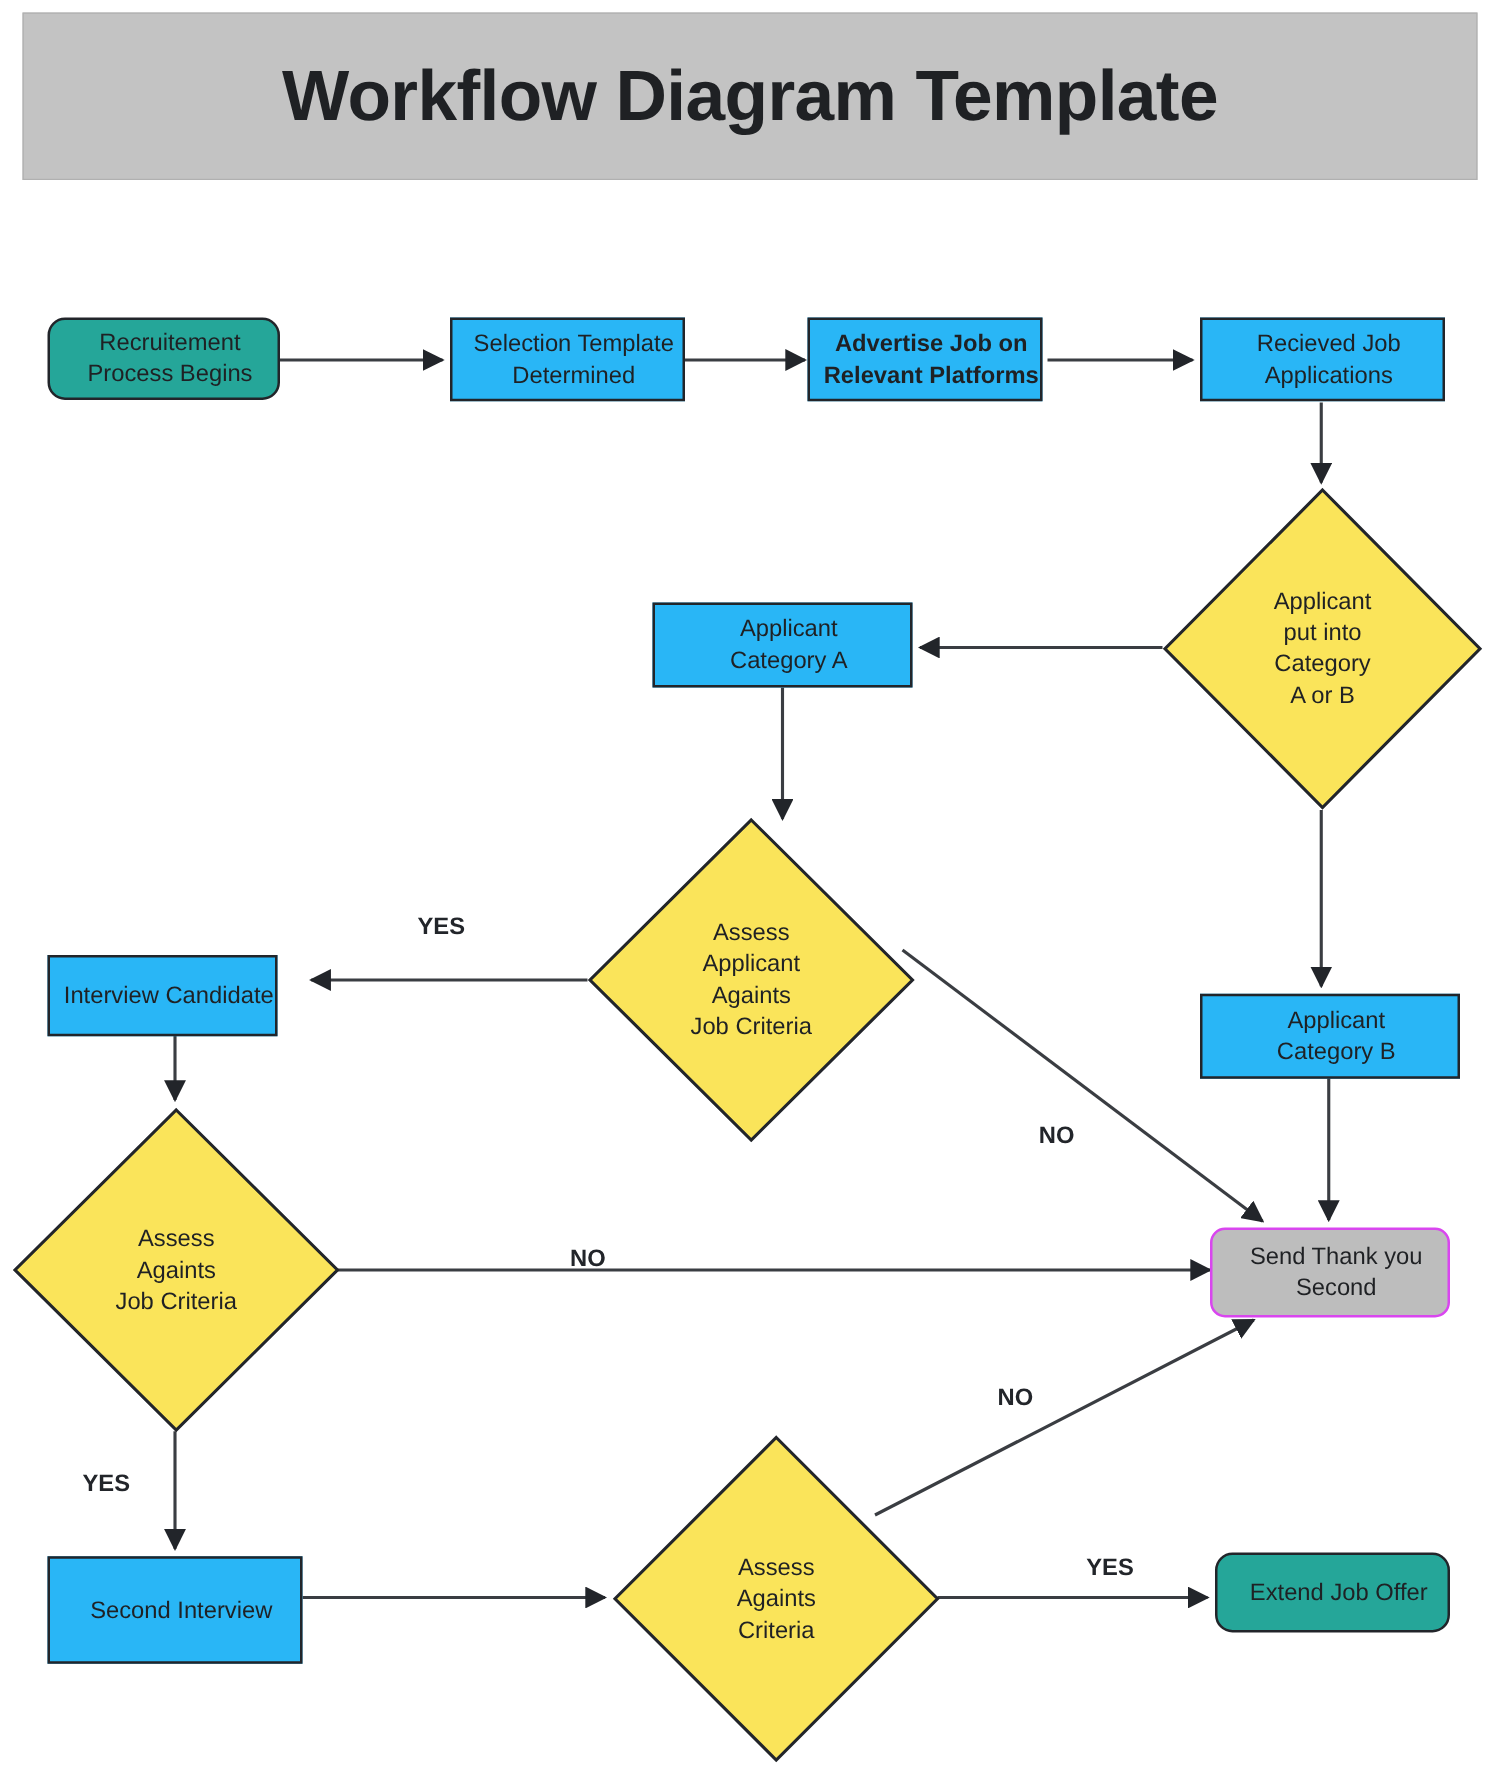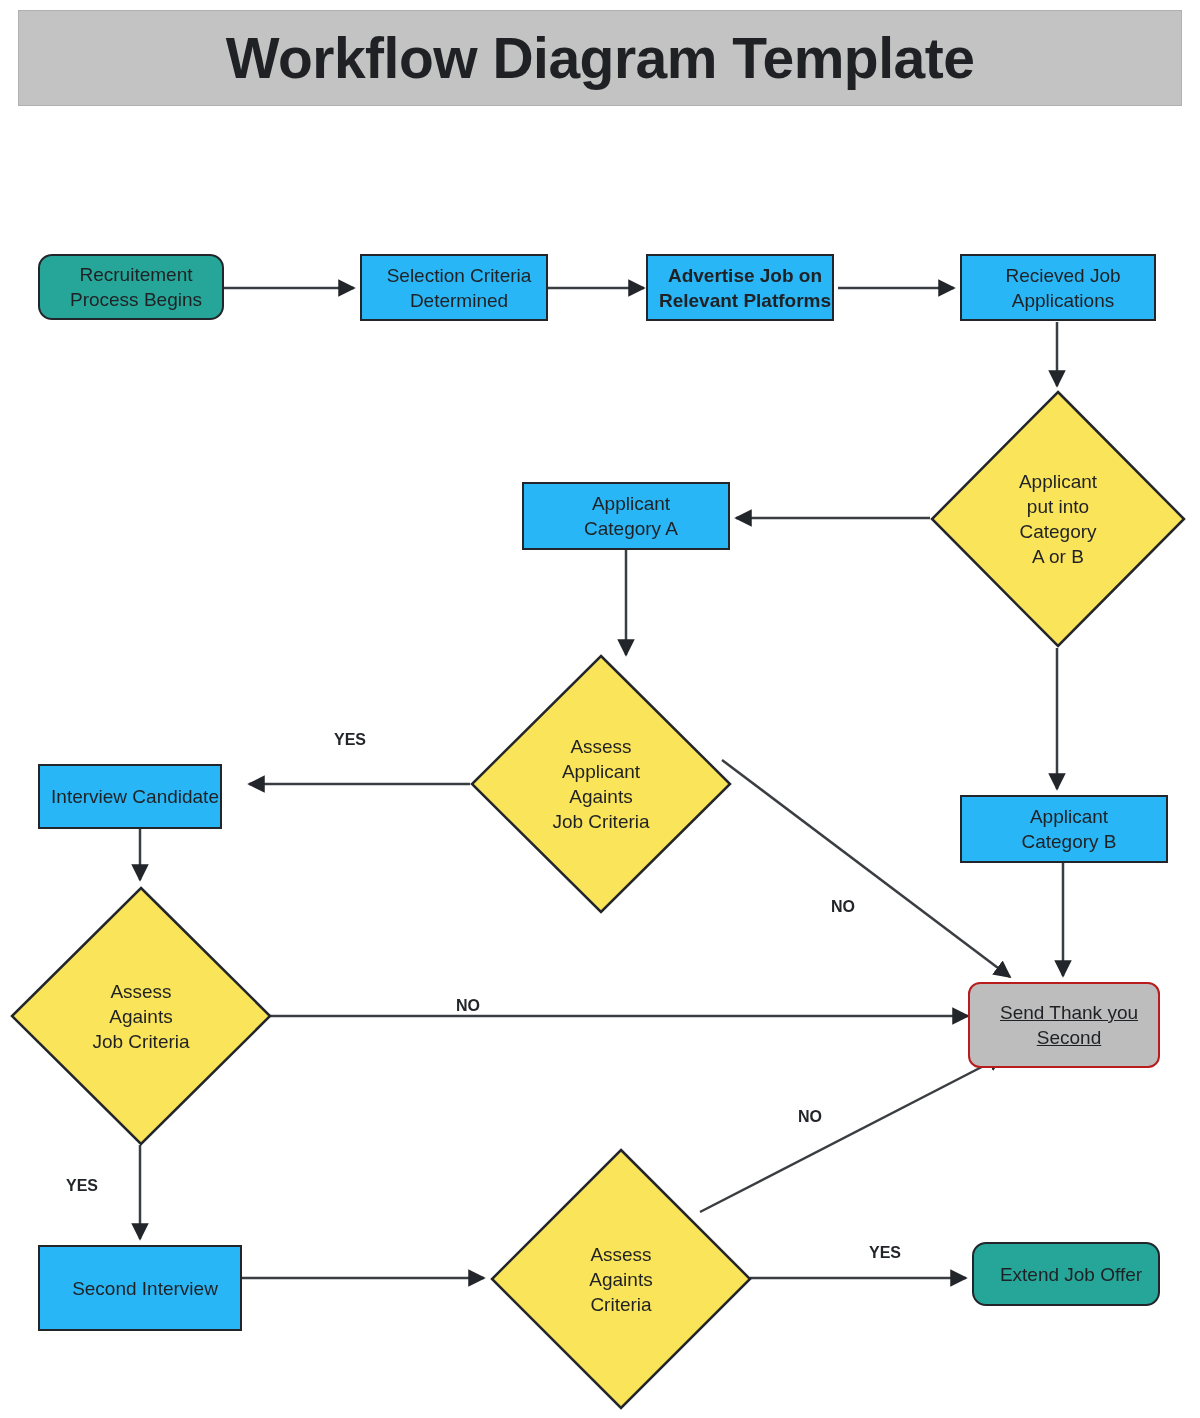--- a/index.html
+++ b/index.html
@@ -16,21 +16,21 @@
     height: 1418px;
     background: #ffffff;
     overflow: hidden;
   }
   
   #title-banner {
     position: absolute;
     left: 18px;
     top: 10px;
     width: 1164px;
-    height: 96px;
+    height: 134px;
     background: #c3c3c3;
     border: 1px solid #b0b0b0;
     box-sizing: border-box;
     display: flex;
     align-items: center;
     justify-content: center;
   }
   #title-text {
     font-size: 57px;
     font-weight: bold;
@@ -87,21 +87,21 @@
     justify-content: center;
     text-align: center;
     font-size: 19px;
     line-height: 25px;
     color: #1f2124;
     white-space: pre-line;
   }
   
   .edge-label {
     position: absolute;
-    font-size: 16px;
+    font-size: 19px;
     font-weight: bold;
     color: #22252a;
     z-index: 4;
     white-space: nowrap;
   }
 </style>
 </head>
 <body>
 
 <div id="canvas">
@@ -154,21 +154,21 @@
 
   <div class="node green" style="left:38px; top:254px; width:186px; height:66px; border:2px solid #22252a;">
     <div>
       <div>Recruitement</div>
       <div>Process Begins</div>
     </div>
   </div>
 
   <div class="node rect blue" style="left:360px; top:254px; width:188px; height:67px;">
     <div>
-      <div>Selection Criteria</div>
+      <div>Selection Template</div>
       <div>Determined</div>
     </div>
   </div>
 
   <div class="node rect blue" style="left:646px; top:254px; width:188px; height:67px;font-weight:bold;">
     <div>
       <div>Advertise Job on</div>
       <div>Relevant Platforms</div>
     </div>
   </div>
@@ -220,21 +220,21 @@
 
   <div class="diamond-wrap" style="left:10px; top:886px; width:262px; height:260px;">
     <svg width="262" height="260" viewBox="0 0 262 260" xmlns="http://www.w3.org/2000/svg">
       <polygon points="131,2 260,130 131,258 2,130" fill="#fae45a" stroke="#22252a" stroke-width="2.5"></polygon>
     </svg>
     <div class="diamond-label">Assess
 Againts
 Job Criteria</div>
   </div>
 
-  <div class="node gray" style="left:968px; top:982px; width:192px; height:86px; border:2px solid #b91c1c;text-decoration:underline;">
+  <div class="node gray" style="left:968px; top:982px; width:192px; height:72px; border:2px solid #d946ef;">
     <div>
       <div>Send Thank you</div>
       <div>Second</div>
     </div>
   </div>
 
   <div class="node rect blue" style="left:38px; top:1245px; width:204px; height:86px;">
     <div>Second Interview</div>
   </div>
 

